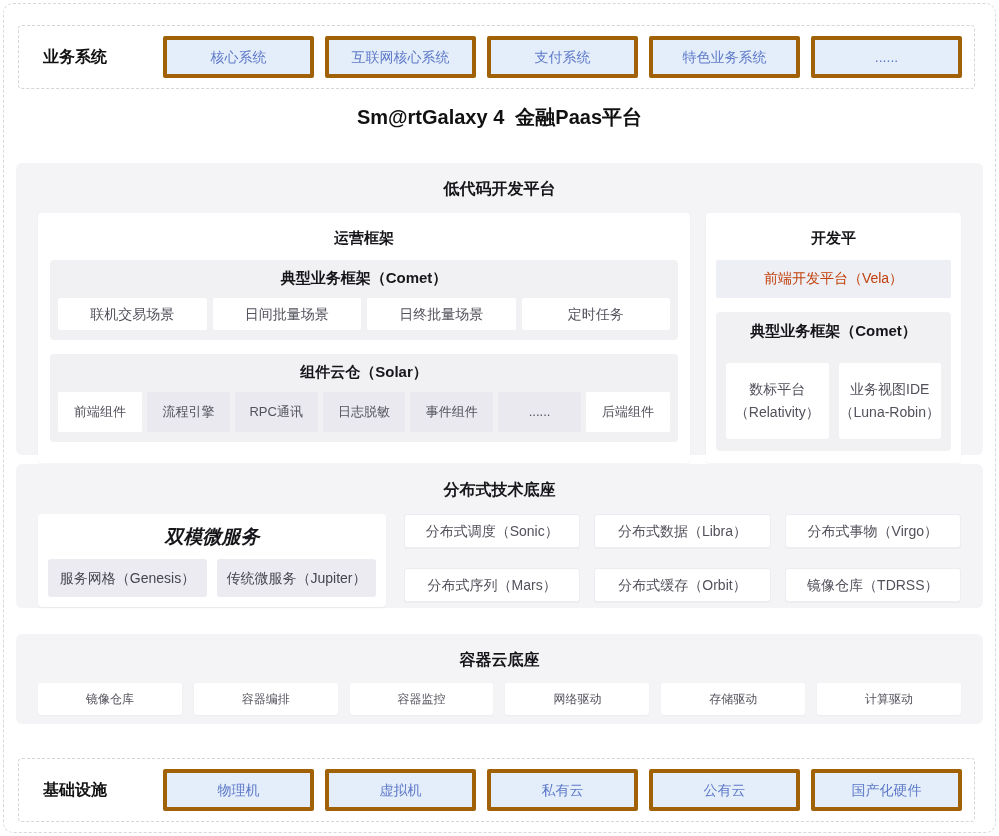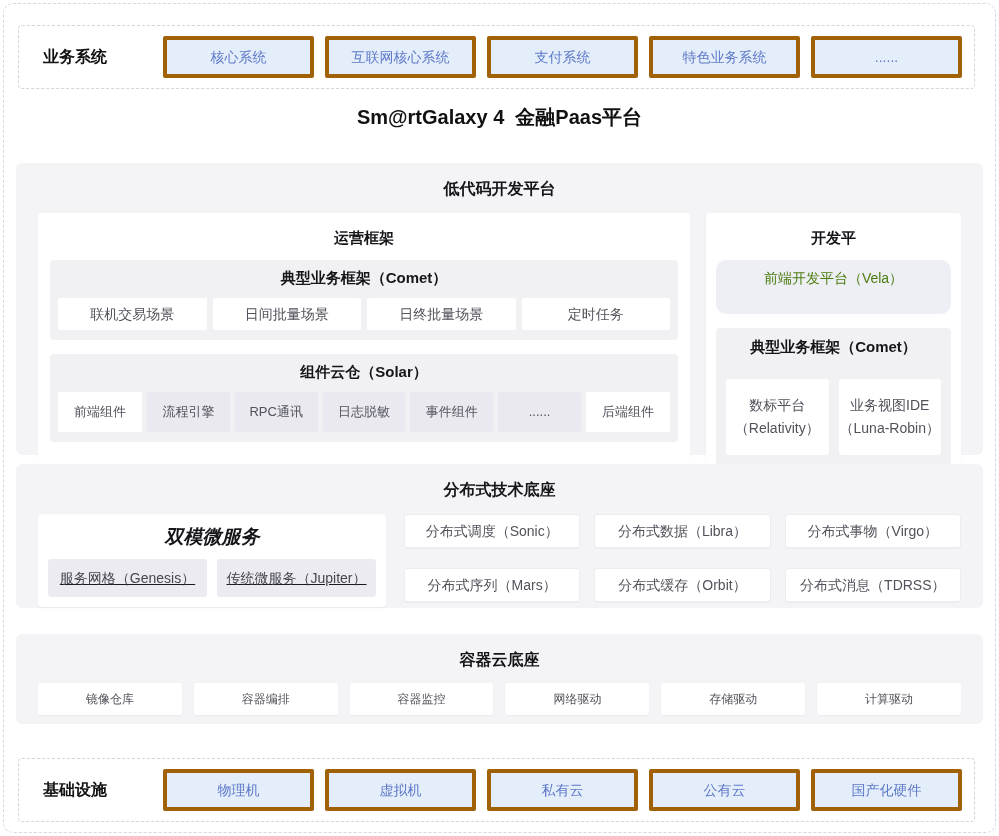--- a/index.html
+++ b/index.html
@@ -51,36 +51,36 @@
   .solar-panel{margin-top:14px;}
   .solar-row{display:flex;gap:5px;align-items:stretch;}
   .solar-row .white-chip{flex:none;width:84px;height:40px;line-height:40px;font-size:13px;}
   .gray-chip{
     flex:1;background:#e9e9ef;height:40px;line-height:40px;text-align:center;
     font-size:13px;color:#52525c;border-radius:2px;cursor:pointer;
   }
 
   .dev-panel{width:255px;padding:10px 10px 12px;display:flex;flex-direction:column;box-sizing:border-box;}
   .vela-chip{
-    height:54px;line-height:36px;background:#edeff5;border-radius:10px;
-    text-align:center;color:#4d7c0f;font-size:14px;margin-top:8px;cursor:pointer;
+    height:38px;line-height:36px;background:#edeff5;border-radius:2px;
+    text-align:center;color:#c2410c;font-size:14px;margin-top:8px;cursor:pointer;
   }
   .comet2{margin-top:14px;background:#f1f1f4;border-radius:4px;padding:10px 10px 12px;flex:1;}
   .card-row{display:flex;gap:10px;margin-top:18px;}
   .dev-card{
     flex:1;background:#fff;border-radius:3px;height:76px;cursor:pointer;
     display:flex;flex-direction:column;align-items:center;justify-content:center;
     font-size:14px;color:#52525c;line-height:23px;text-align:center;
   }
 
   .panel-dist{top:464px;height:144px;}
   .dist-body{display:flex;gap:18px;padding:13px 22px 0;align-items:stretch;}
   .dual-card{width:348px;background:#fff;border-radius:4px;padding:6px 10px 10px;box-sizing:border-box;box-shadow:0 1px 2px rgba(0,0,0,0.05);}
   .dual-title{text-align:center;font-weight:bold;font-size:19px;color:#16161a;padding:4px 0 9px;font-style:italic;}
-  .dual-row{display:flex;gap:10px;text-decoration:underline;}
+  .dual-row{display:flex;gap:10px;}
   .dual-chip{
     flex:1;height:38px;line-height:38px;background:#ebebf1;border-radius:3px;
     text-align:center;font-size:14px;color:#46464f;cursor:pointer;
   }
   .dist-grid{flex:1;display:grid;grid-template-columns:repeat(3,1fr);gap:15px 14px;}
   .dist-cell{
     background:#fff;border:1px solid #ececf1;border-radius:3px;height:32px;line-height:32px;
     text-align:center;font-size:14px;color:#52525c;cursor:pointer;box-shadow:0 1px 1px rgba(0,0,0,0.03);
   }
 
@@ -172,21 +172,21 @@
         <div class="dual-chip">服务网格（Genesis）</div>
         <div class="dual-chip">传统微服务（Jupiter）</div>
       </div>
     </div>
     <div class="dist-grid">
       <div class="dist-cell">分布式调度（Sonic）</div>
       <div class="dist-cell">分布式数据（Libra）</div>
       <div class="dist-cell">分布式事物（Virgo）</div>
       <div class="dist-cell">分布式序列（Mars）</div>
       <div class="dist-cell">分布式缓存（Orbit）</div>
-      <div class="dist-cell">分布式消息（TDRSS）</div>
+      <div class="dist-cell">镜像仓库（TDRSS）</div>
     </div>
   </div>
 </div>
 
 <div class="panel panel-container">
   <div class="panel-title">容器云底座</div>
   <div class="container-row">
     <div class="container-cell">镜像仓库</div>
     <div class="container-cell">容器编排</div>
     <div class="container-cell">容器监控</div>

